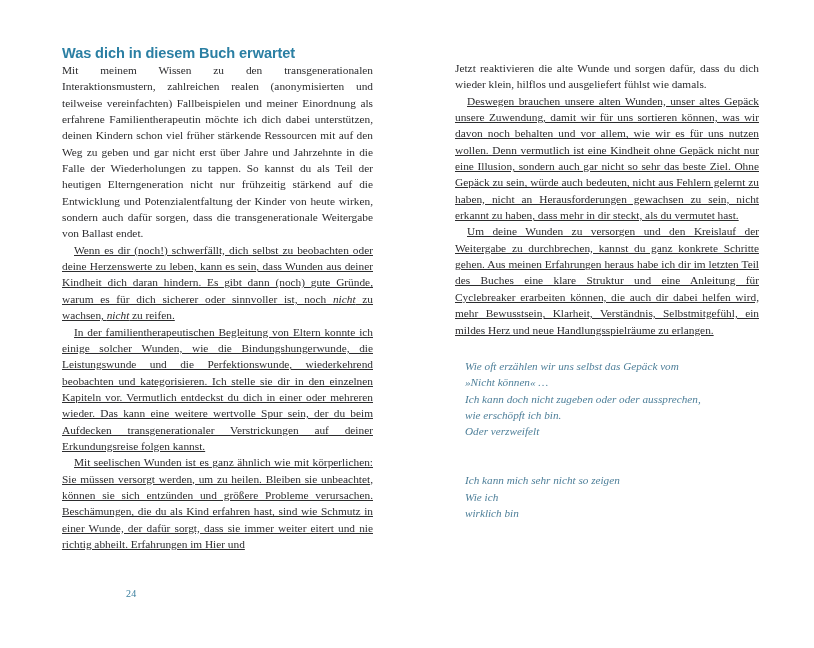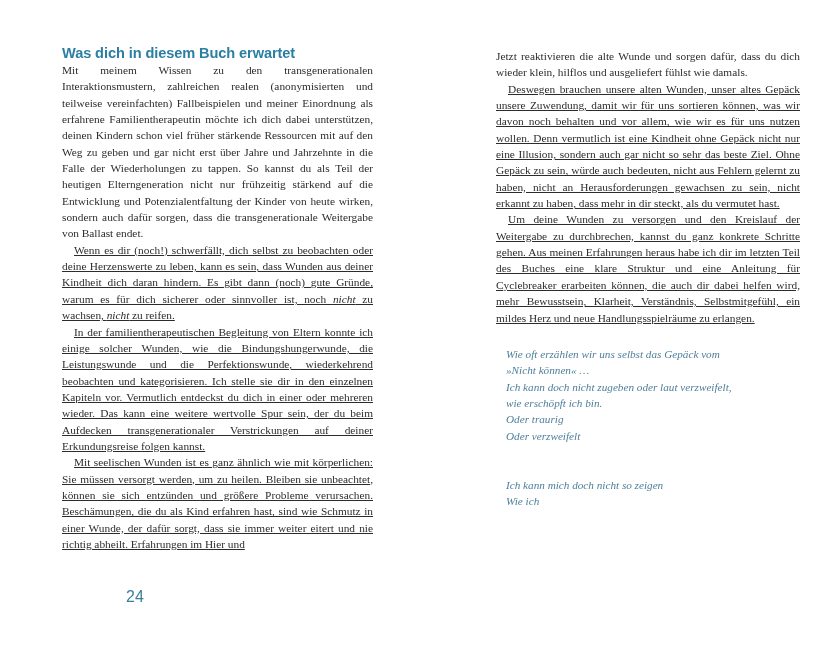--- a/index.html
+++ b/index.html
@@ -30,21 +30,21 @@
   }
   .page-left  { left: 62px;  width: 311px; }
   .page-right { left: 455px; width: 304px; }
 
   .col-body {
     position: absolute;
     top: 62px;
     left: 0;
     width: 100%;
   }
-  .page-right .col-body { top: 48px; margin-left: 41px; }
+  .page-right .col-body { top: 60px; }
 
   
   .chapter-heading {
     font-family: "Liberation Sans", "DejaVu Sans", sans-serif;
     font-weight: bold;
     font-size: 14.6px;
     letter-spacing: -0.1px;
     color: #2b7fa3;
     position: absolute;
     top: 45px;
@@ -82,22 +82,22 @@
     text-align: left;
     padding-left: 10px;
   }
   .verse .vline { display: block; white-space: pre-wrap; }
   .verse .vline.blank { height: 16.35px; }
 
   
   .folio {
     position: absolute;
     top: 588px;
-    font-family: Liberation Sans, sans-serif;
-    font-size: 16px;
+    font-family: Liberation Serif, serif;
+    font-size: 10px;
     color: #3a7f9e;
     letter-spacing: 0.2px;
   }
   .folio-left  { left: 64px; }
 </style>
 </head>
 <body>
 
 <div class="spread">
 
@@ -118,26 +118,26 @@
   <div class="page page-right">
 
     <div class="col-body">
       <p class="body no-indent">Jetzt reaktivieren die alte Wunde und sorgen dafür, dass du dich wieder klein, hilflos und ausgeliefert fühlst wie damals.</p>
       <p class="body">Deswegen brauchen unsere alten Wunden, unser altes Gepäck unsere Zuwendung, damit wir für uns sortieren können, was wir davon noch behalten und vor allem, wie wir es für uns nutzen wollen. Denn vermutlich ist eine Kindheit ohne Gepäck nicht nur eine Illusion, sondern auch gar nicht so sehr das beste Ziel. Ohne Gepäck zu sein, würde auch bedeuten, nicht aus Fehlern gelernt zu haben, nicht an Herausforderungen gewachsen zu sein, nicht erkannt zu haben, dass mehr in dir steckt, als du vermutet hast.</p>
       <p class="body">Um deine Wunden zu versorgen und den Kreislauf der Weitergabe zu durchbrechen, kannst du ganz konkrete Schritte gehen. Aus meinen Erfahrungen heraus habe ich dir im letzten Teil des Buches eine klare Struktur und eine Anleitung für Cyclebreaker erarbeiten können, die auch dir dabei helfen wird, mehr Bewusstsein, Klarheit, Verständnis, Selbstmitgefühl, ein mildes Herz und neue Handlungsspielräume zu erlangen.</p>
 
       <div class="verse">
           <span class="vline">Wie oft erzählen wir uns selbst das Gepäck vom</span>
           <span class="vline">»Nicht können« …</span>
-          <span class="vline">Ich kann doch nicht zugeben oder laut verzweifelt,</span>
+          <span class="vline">Ich kann doch nicht zugeben oder oder aussprechen,</span>
           <span class="vline">wie erschöpft ich bin.</span>
-          <span class="vline">Oder traurig</span>
           <span class="vline">Oder verzweifelt</span>
           <span class="vline blank"></span>
           <span class="vline blank"></span>
-          <span class="vline">Ich kann mich doch nicht so zeigen</span>
+          <span class="vline">Ich kann mich sehr nicht so zeigen</span>
           <span class="vline">Wie ich</span>
+          <span class="vline">wirklich bin</span>
         </div>
     </div>
 
   </div>
 
 </div>
 
 </body></html>

